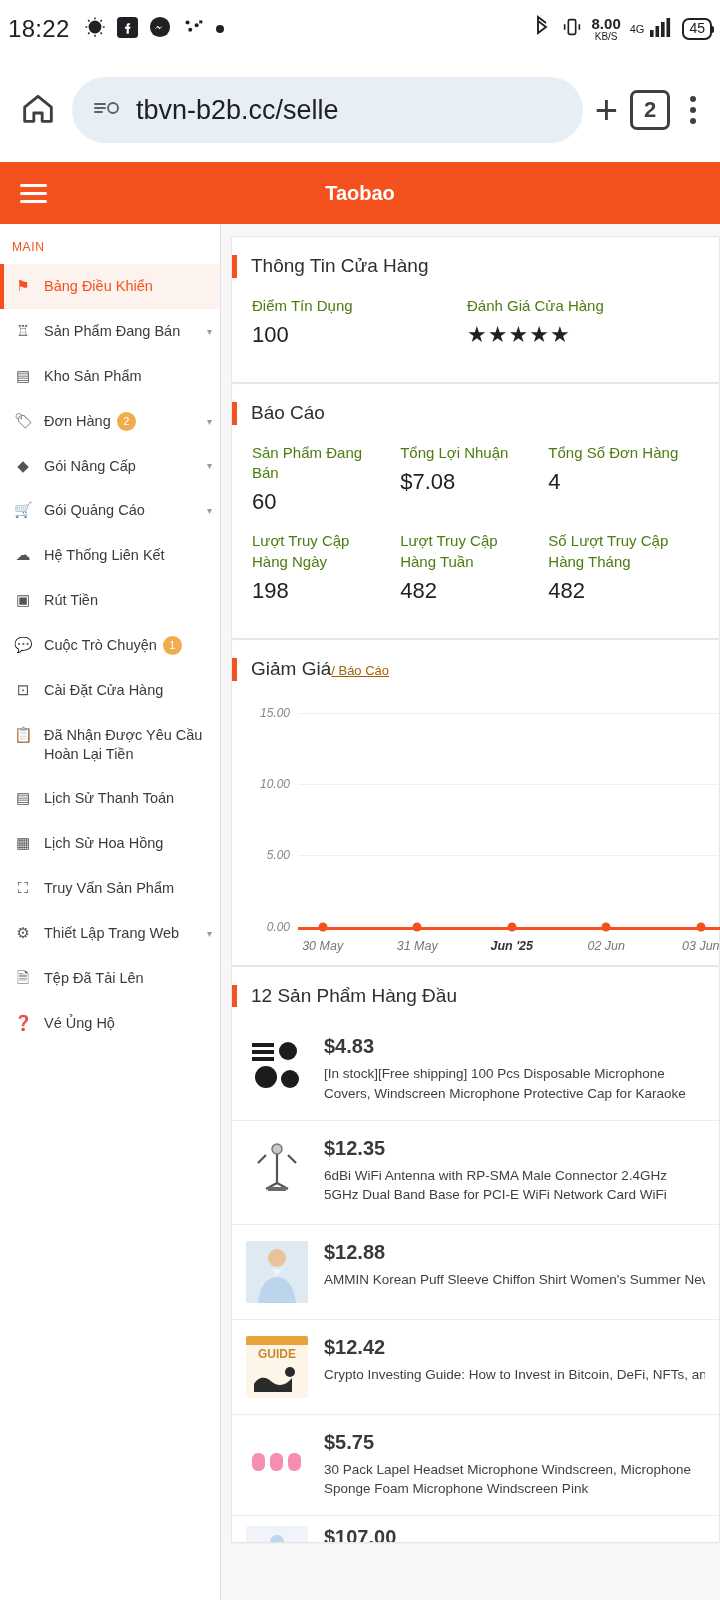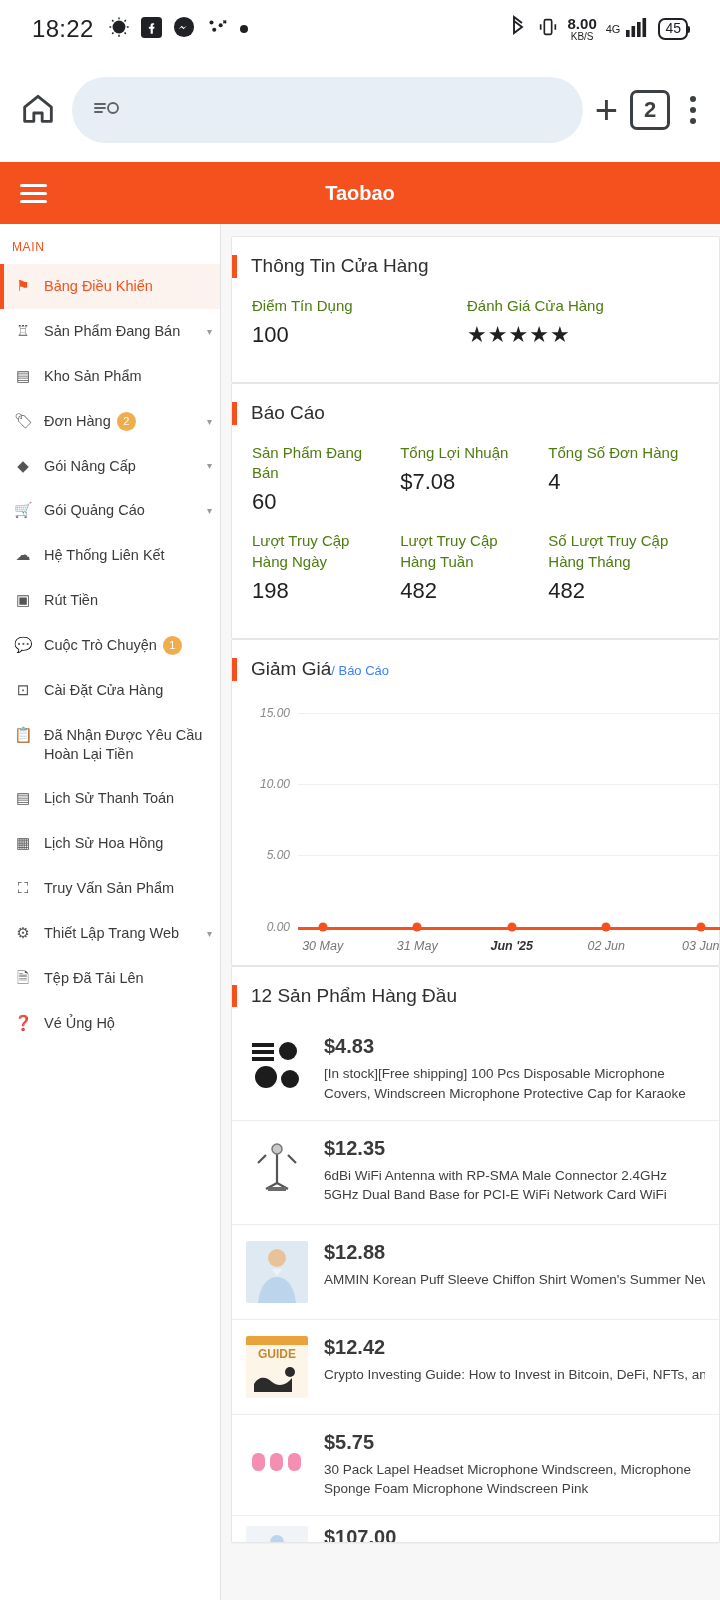--- a/index.html
+++ b/index.html
@@ -11,21 +11,21 @@
     overflow: hidden;
     position: relative;
   }
 
   
   .statusbar {
     height: 58px;
     background: #ffffff;
     display: flex;
     align-items: center;
-    padding: 0 32px;
+    padding: 0 8px;
     color: #202124;
     justify-content: center;
   }
   .sb-clock { font-size: 24px; letter-spacing: .3px; color:#202124; }
   .sb-left-icons { display:flex; align-items:center; gap:11px; margin-left: 14px; }
   .sb-spacer { flex: 1; }
   .sb-right { display:flex; align-items:center; gap:9px; }
   .sb-kb { text-align:center; line-height:1; }
   .sb-kb .n { font-size:15px; font-weight:bold; display:block; }
   .sb-kb .u { font-size:10px; display:block; margin-top:1px;}
@@ -149,21 +149,21 @@
     padding: 18px 0 18px 0;
     box-shadow: 0 1px 1px rgba(0,0,0,.03);
   }
   .card-title {
     font-size: 19px; color:#2f2f2f;
     border-left: 5px solid #f4511e;
     padding-left: 14px;
     margin: 0 0 6px 0;
     line-height: 1.2;
   }
-  .card-title .sub { font-size: 13px; color:#3b82f6; }
+  .card-title .sub { font-size: 13px; color:#a16207;text-decoration:underline; }
   .card-body { padding: 12px 18px 0 20px; }
 
   .stat-row { display:flex; flex-wrap:wrap; }
   .stat { min-width: 0; padding-right: 16px; margin-bottom: 16px; }
   .stat .k { font-size: 15px; color:#4d7c0f; line-height:1.35; margin-bottom: 6px;}
   .stat .v { font-size: 22px; color:#212121; font-weight: 500;}
   .stars { color:#ff1744; font-size: 19px; letter-spacing: 1px; }
 
   
   .store-stats .stat { flex: 0 0 215px; }
@@ -297,20 +297,21 @@
         <path d="M4 11.5L12 5l8 6.5V20h-5.5v-5h-5v5H4z" fill="none" stroke="#3c4043" stroke-width="1.7" stroke-linejoin="round"></path>
       </svg>
   </span>
   <div class="omnibox">
     <span>
       <svg width="30" height="22" viewBox="0 0 30 22">
           <path d="M3 7h10M3 11h10M3 15h7" stroke="#5f6368" stroke-width="1.9" stroke-linecap="round"></path>
           <circle cx="21" cy="11" r="5" fill="none" stroke="#5f6368" stroke-width="1.9"></circle>
         </svg>
     </span>
+    <span class="url">tbvn-b2b.cc/selle</span>
   </div>
   <span class="plus">+</span>
   <span class="tabcount">2</span>
   <span class="kebab">
       <i></i>
       <i></i>
       <i></i>
     </span>
 </div>
 

